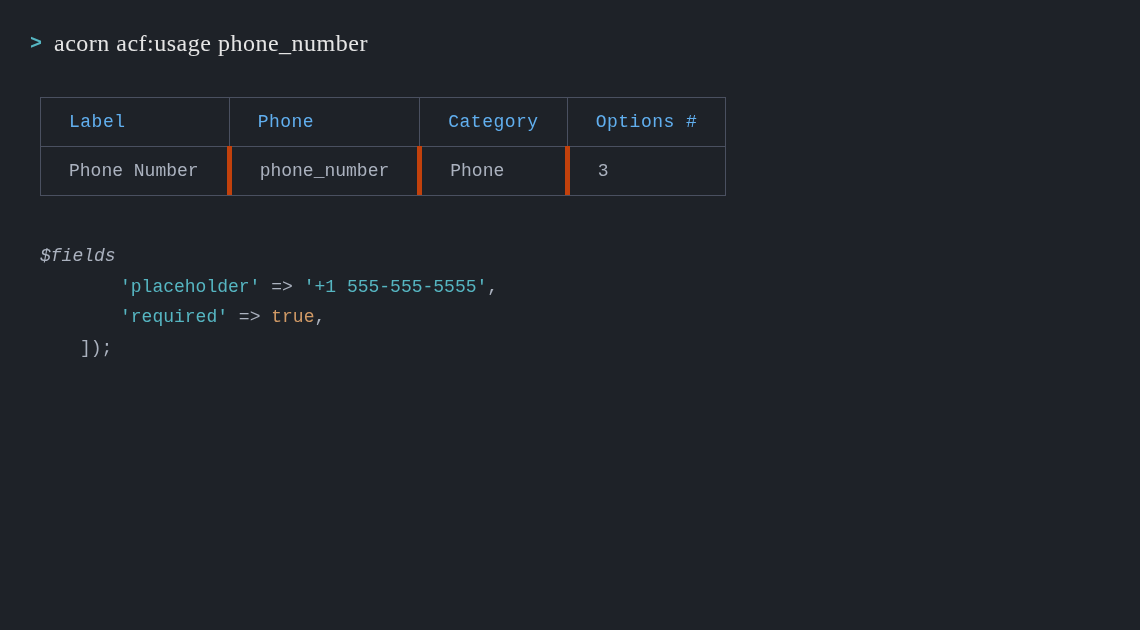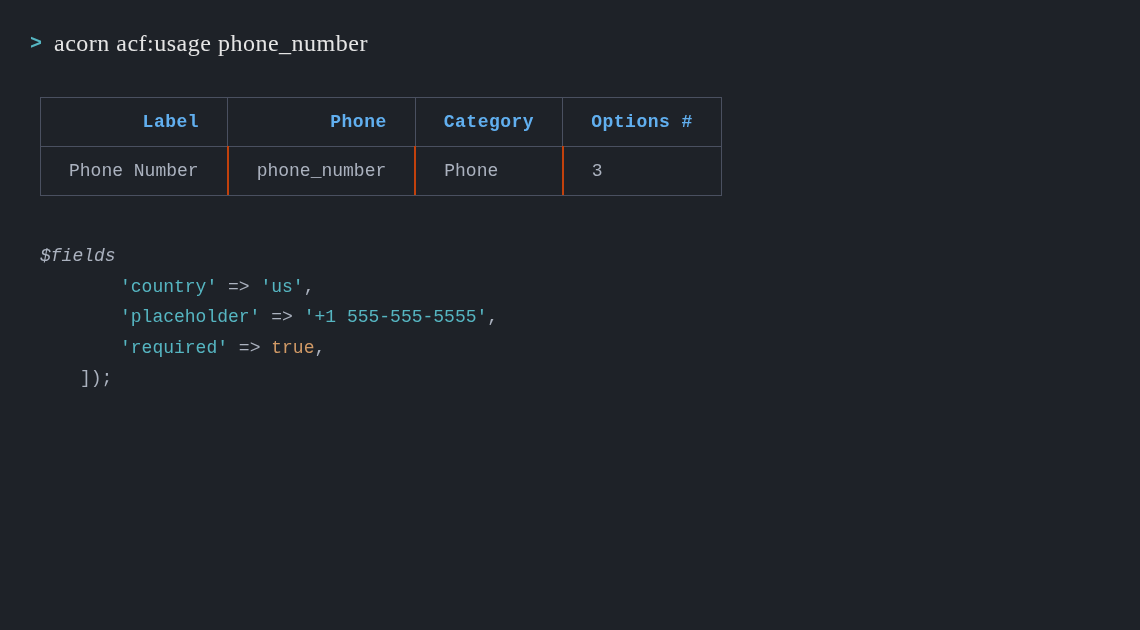--- a/index.html
+++ b/index.html
@@ -54,36 +54,36 @@
       border-collapse: collapse;
       min-width: 600px;
     }
 
     thead tr {
       border-bottom: 1px solid #4a5060;
     }
 
     th {
       color: #61afef;
-      font-weight: bold;
+      font-weight: normal;
       padding: 14px 28px;
-      text-align: right;
+      text-align: left;
       border-right: 1px solid #4a5060;
       font-size: 18px;
       letter-spacing: 0.5px;
     }
 
     th:last-child {
       border-right: none;
     }
 
     td {
       color: #abb2bf;
       padding: 14px 28px;
-      border-right: 2px solid #c2410c;
+      border-right: 5px solid #c2410c;
       font-size: 18px;
     }
 
     td:last-child {
       border-right: none;
     }
 
     
     .code-block {
       margin-left: 10px;
@@ -164,23 +164,20 @@
       </tbody>
     </table>
   </div>
 
   
   <div class="code-block">
     <span class="code-line">
       <span class="var-color">$fields</span>
     </span>
     <span class="code-line indent2">
-      <span class="string-color">'country'</span><span class="method-color">&nbsp;</span><span class="arrow-color">=&gt;</span><span class="method-color">&nbsp;</span><span class="string-color">'us'</span><span class="method-color">,</span>
-    </span>
-    <span class="code-line indent2">
       <span class="string-color">'placeholder'</span><span class="method-color">&nbsp;</span><span class="arrow-color">=&gt;</span><span class="method-color">&nbsp;</span><span class="string-color">'+1 555-555-5555'</span><span class="method-color">,</span>
     </span>
     <span class="code-line indent2">
       <span class="string-color">'required'</span><span class="method-color">&nbsp;</span><span class="arrow-color">=&gt;</span><span class="method-color">&nbsp;</span><span class="bool-color">true</span><span class="method-color">,</span>
     </span>
     <span class="code-line indent3">
       <span class="method-color">]);</span>
     </span>
   </div>
 

